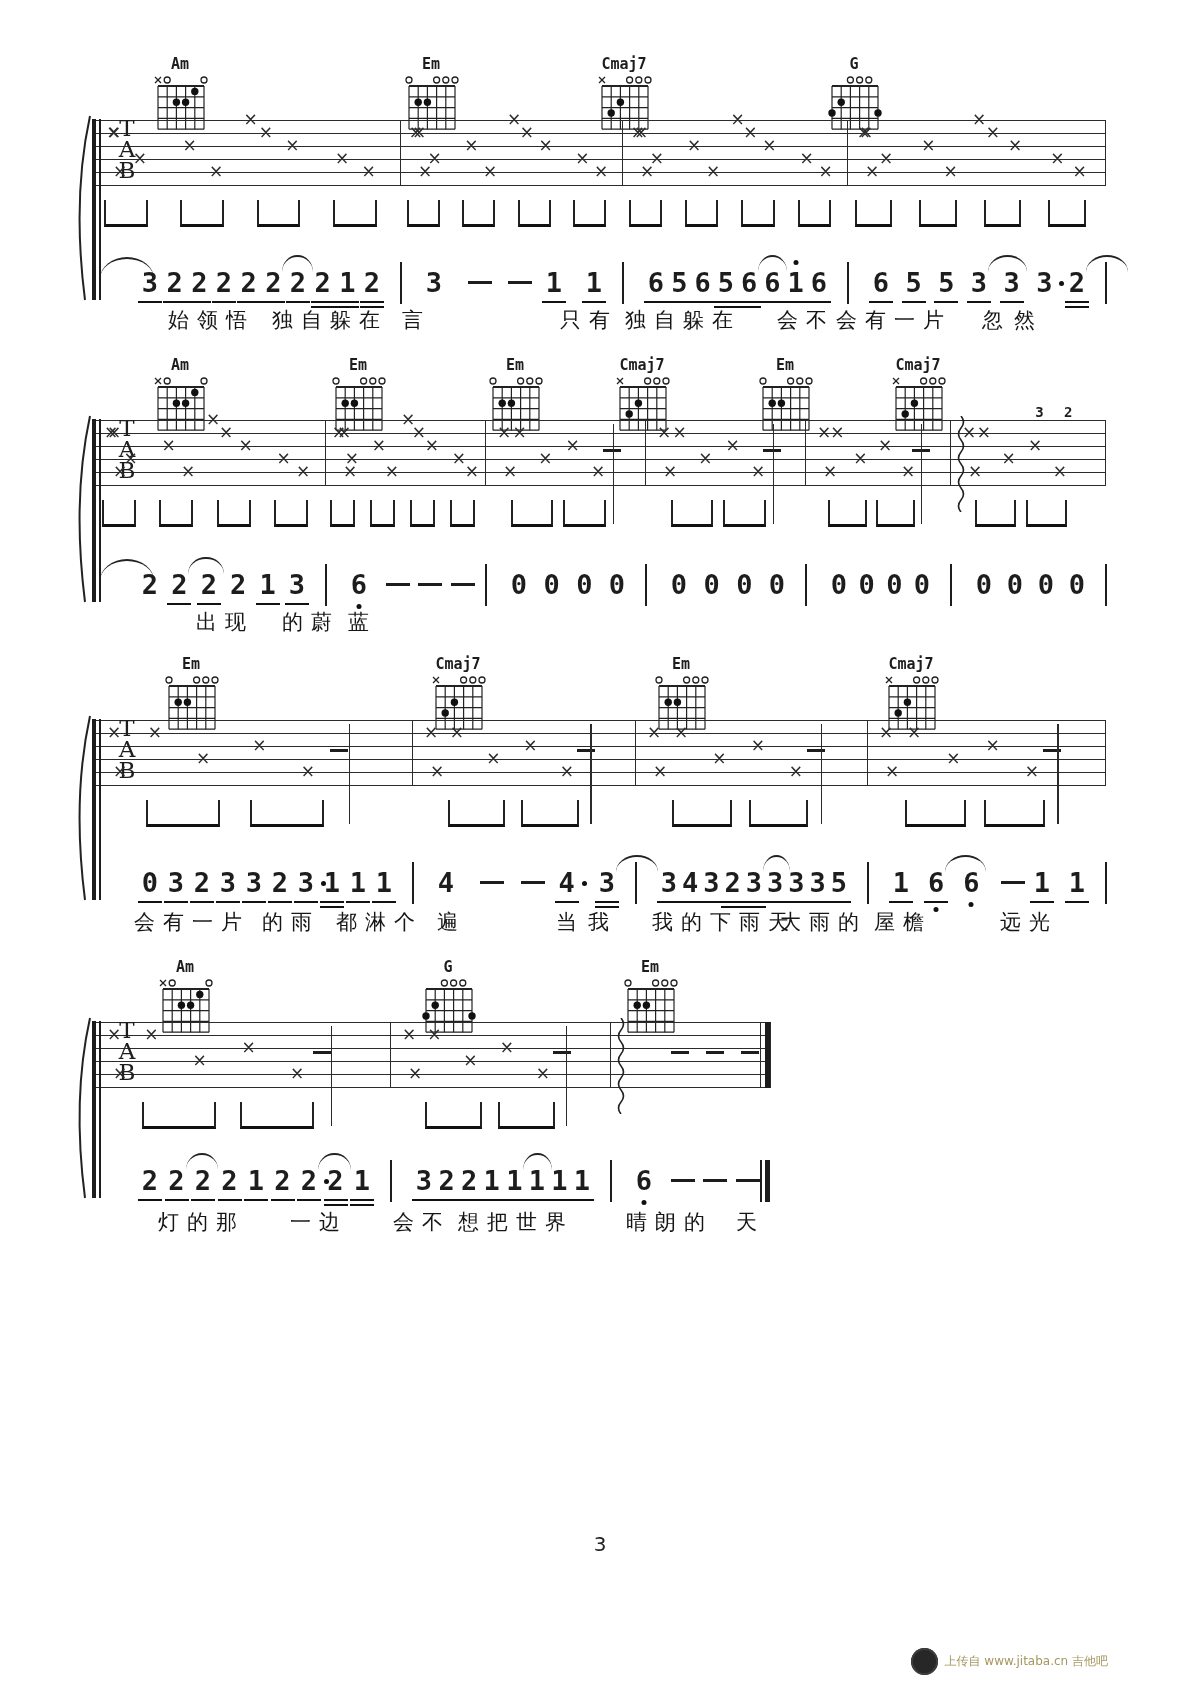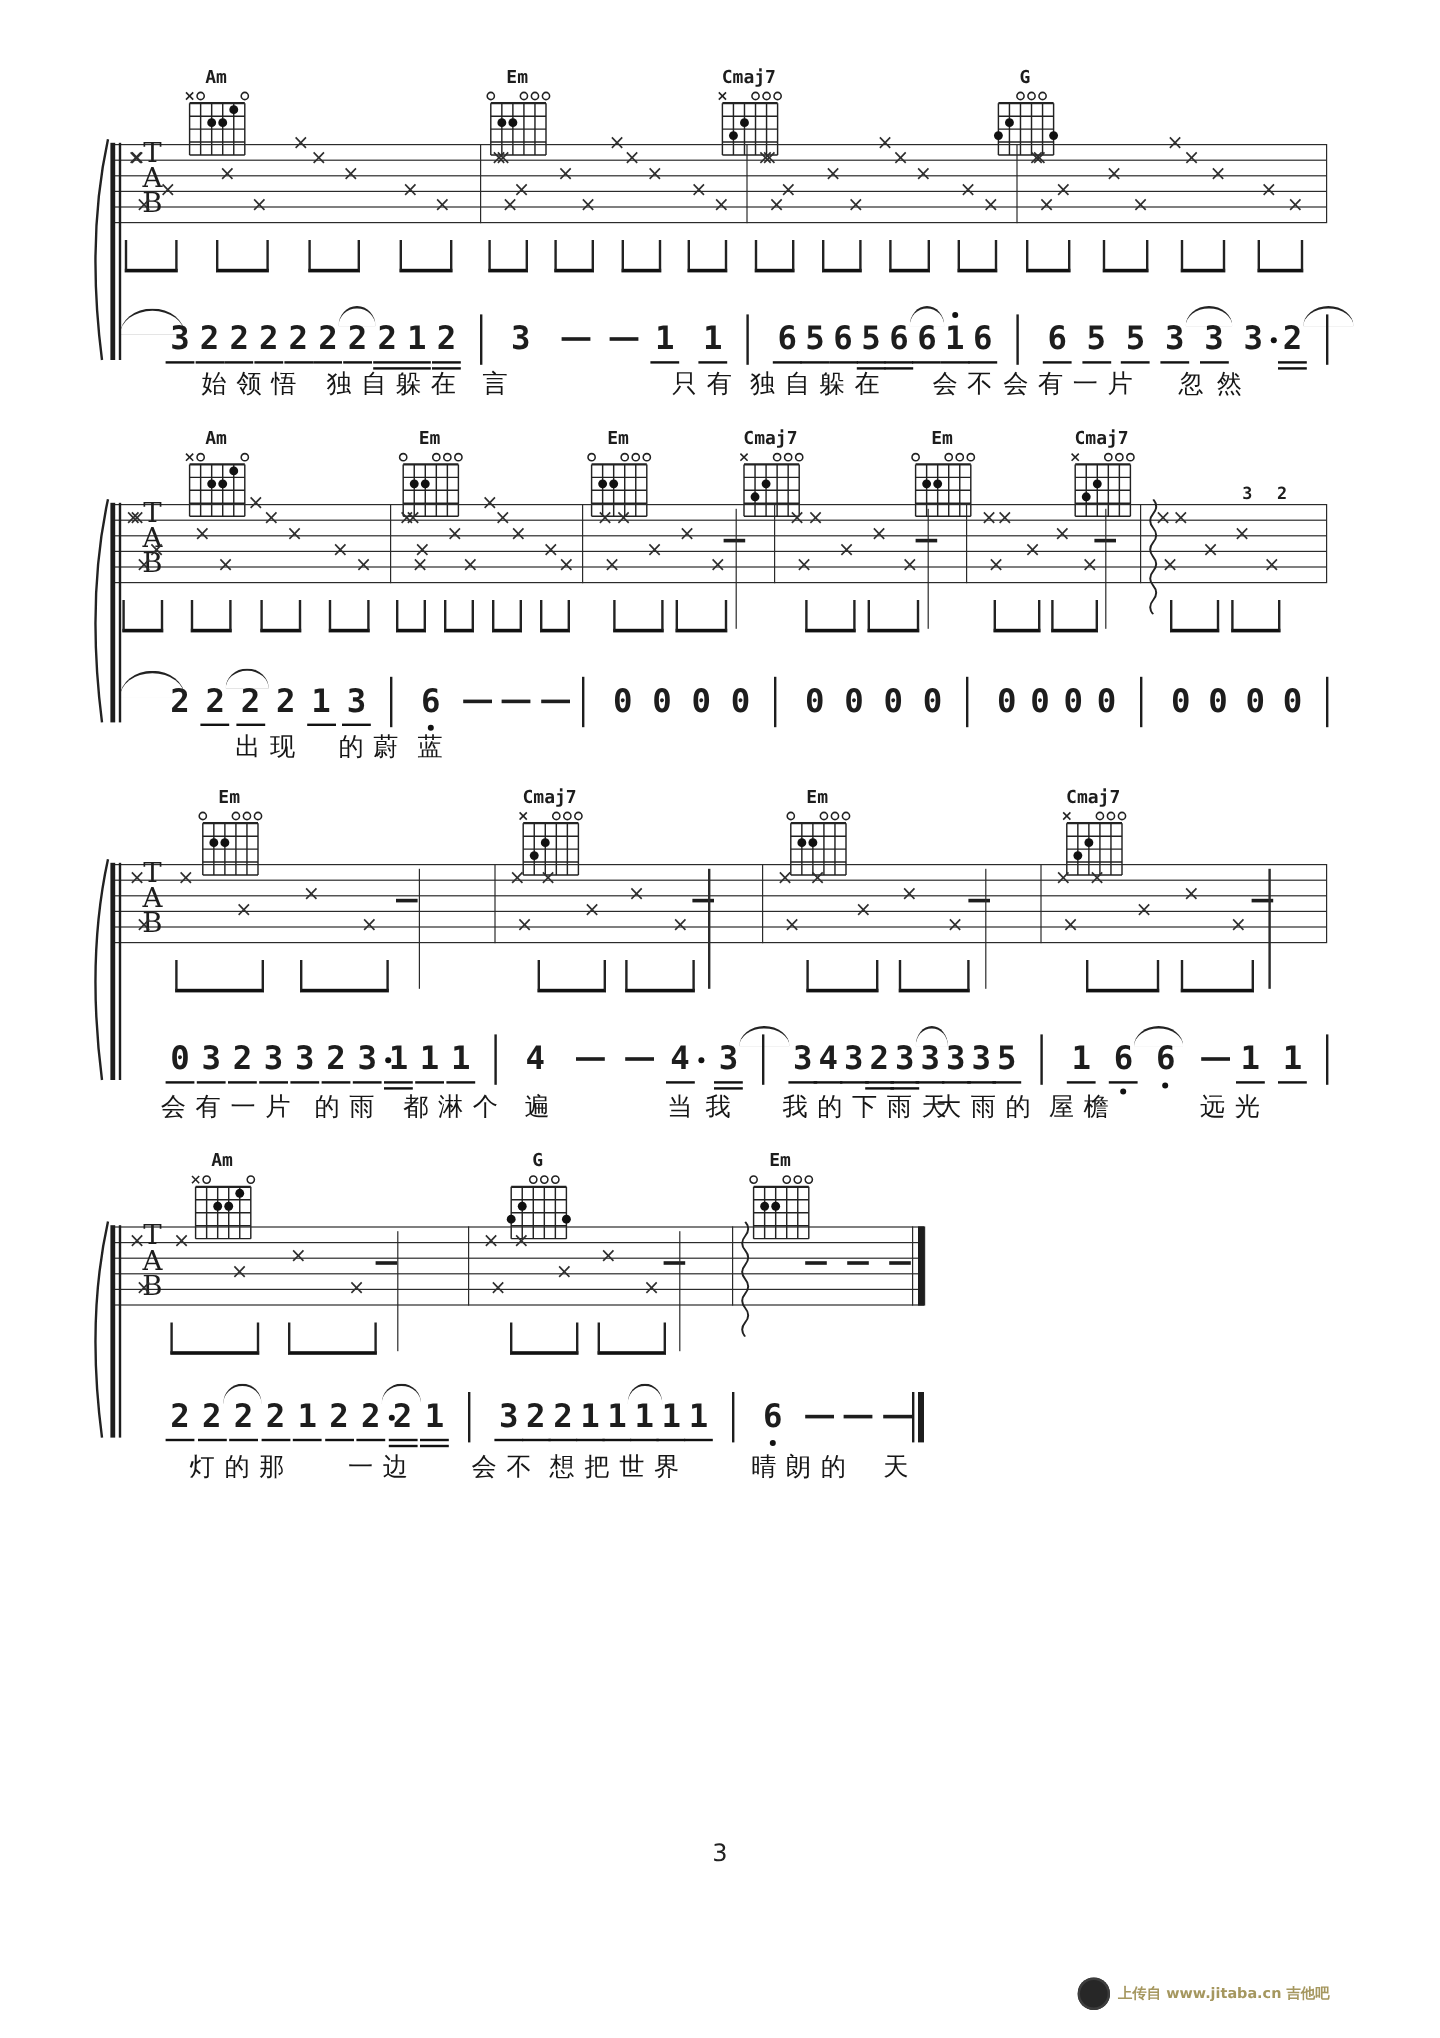--- a/index.html
+++ b/index.html
@@ -22,21 +22,21 @@
   .odot{position:absolute;width:5px;height:5px;border-radius:50%;background:#111;left:50%;transform:translateX(-50%);}
   .ddot{position:absolute;width:5px;height:5px;border-radius:50%;background:#111;top:13px;right:-9px;}
   .numdash{position:absolute;width:24px;height:3px;background:#1d1d1d;}
   .slur{position:absolute;border-top:2px solid #222;border-radius:50% 50% 0 0 / 100% 100% 0 0;height:15px;}
   .numbar{position:absolute;width:1.6px;background:#1d1d1d;}
   .lyric{position:absolute;font-size:21px;letter-spacing:8px;white-space:nowrap;color:#161616;}
   .triplet{position:absolute;font-family:"DejaVu Sans Mono",monospace;font-size:14px;font-weight:700;letter-spacing:6px;}
   .page-number{position:absolute;left:0;top:1532px;width:1200px;text-align:center;font-size:20px;color:#222;}
   .watermark{position:absolute;right:92px;top:1648px;display:flex;align-items:center;gap:7px;}
   .wm-icon{width:27px;height:27px;border-radius:50%;background:#272727;display:inline-block;box-shadow:inset 0 0 0 2px #3d3d3d;}
-  .wm-text{font-size:12px;font-weight:700;}
+  .wm-text{font-size:12px;font-weight:400;}
 </style>
 </head>
 <body>
 
 <div class="page" id="page">
   <div id="systems">
       <div class="abs" style="left: 0px; top: 0px; width: 1200px; height: 0px;">
         <div class="chord-label" style="left: 151px; top: 55px;">Am</div>
         <div class="abs" style="left: 152px; top: 70px;"><svg width="58" height="66" viewBox="0 0 58 66">
             <line x1="3" y1="7" x2="9" y2="13" stroke="#222" stroke-width="1.3"></line>

